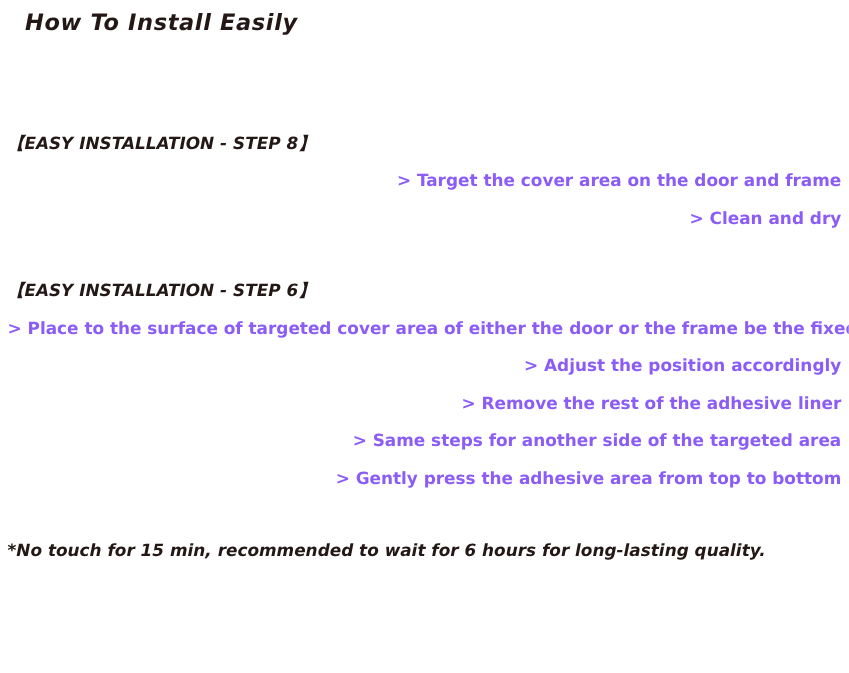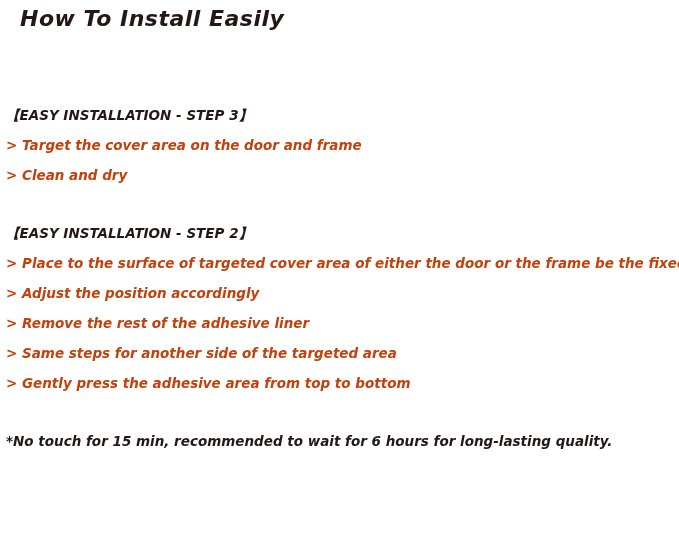--- a/index.html
+++ b/index.html
@@ -15,21 +15,21 @@
     overflow: hidden;
   }
   .page {
     position: relative;
     width: 679px;
     height: 538px;
     box-sizing: border-box;
     padding: 0 6px;
   }
   .title {
-    font-size: 22px;
+    font-size: 18px;
     font-weight: bold;
     font-style: italic;
     letter-spacing: 0.5px;
     color: #231815;
     margin: 0;
     padding: 2px 0 0 14px;
     line-height: 34px;
     white-space: nowrap;
   }
   .section {
@@ -40,24 +40,24 @@
     font-size: 13.5px;
     font-weight: bold;
     font-style: italic;
     color: #231815;
     line-height: 30px;
     white-space: nowrap;
   }
   .bullet-line {
     font-size: 13.5px;
     font-weight: bold;
-    font-style: italic;
-    color: #c2410c;
+    color: #8b5cf6;
     line-height: 30px;
     white-space: nowrap;
+    text-align: right;
   }
   .footnote {
     font-size: 13.5px;
     font-weight: bold;
     font-style: italic;
     color: #231815;
     line-height: 30px;
     white-space: nowrap;
   }
   .spacer-top {
@@ -73,29 +73,29 @@
 </head>
 <body>
 
 <div class="page">
 
   <h1 class="title">How To Install Easily</h1>
 
   <div class="spacer-top"></div>
 
   <div class="section">
-    <div class="section-heading">【EASY INSTALLATION - STEP 3】</div>
+    <div class="section-heading">【EASY INSTALLATION - STEP 8】</div>
     <div class="bullet-line">&gt; Target the cover area on the door and frame</div>
     <div class="bullet-line">&gt; Clean and dry</div>
   </div>
 
   <div class="spacer-mid"></div>
 
   <div class="section">
-    <div class="section-heading">【EASY INSTALLATION - STEP 2】</div>
+    <div class="section-heading">【EASY INSTALLATION - STEP 6】</div>
     <div class="bullet-line">&gt; Place to the surface of targeted cover area of either the door or the frame be the fixed point</div>
     <div class="bullet-line">&gt; Adjust the position accordingly</div>
     <div class="bullet-line">&gt; Remove the rest of the adhesive liner</div>
     <div class="bullet-line">&gt; Same steps for another side of the targeted area</div>
     <div class="bullet-line">&gt; Gently press the adhesive area from top to bottom</div>
   </div>
 
   <div class="spacer-bottom"></div>
 
   <div class="footnote">*No touch for 15 min, recommended to wait for 6 hours for long-lasting quality.</div>

